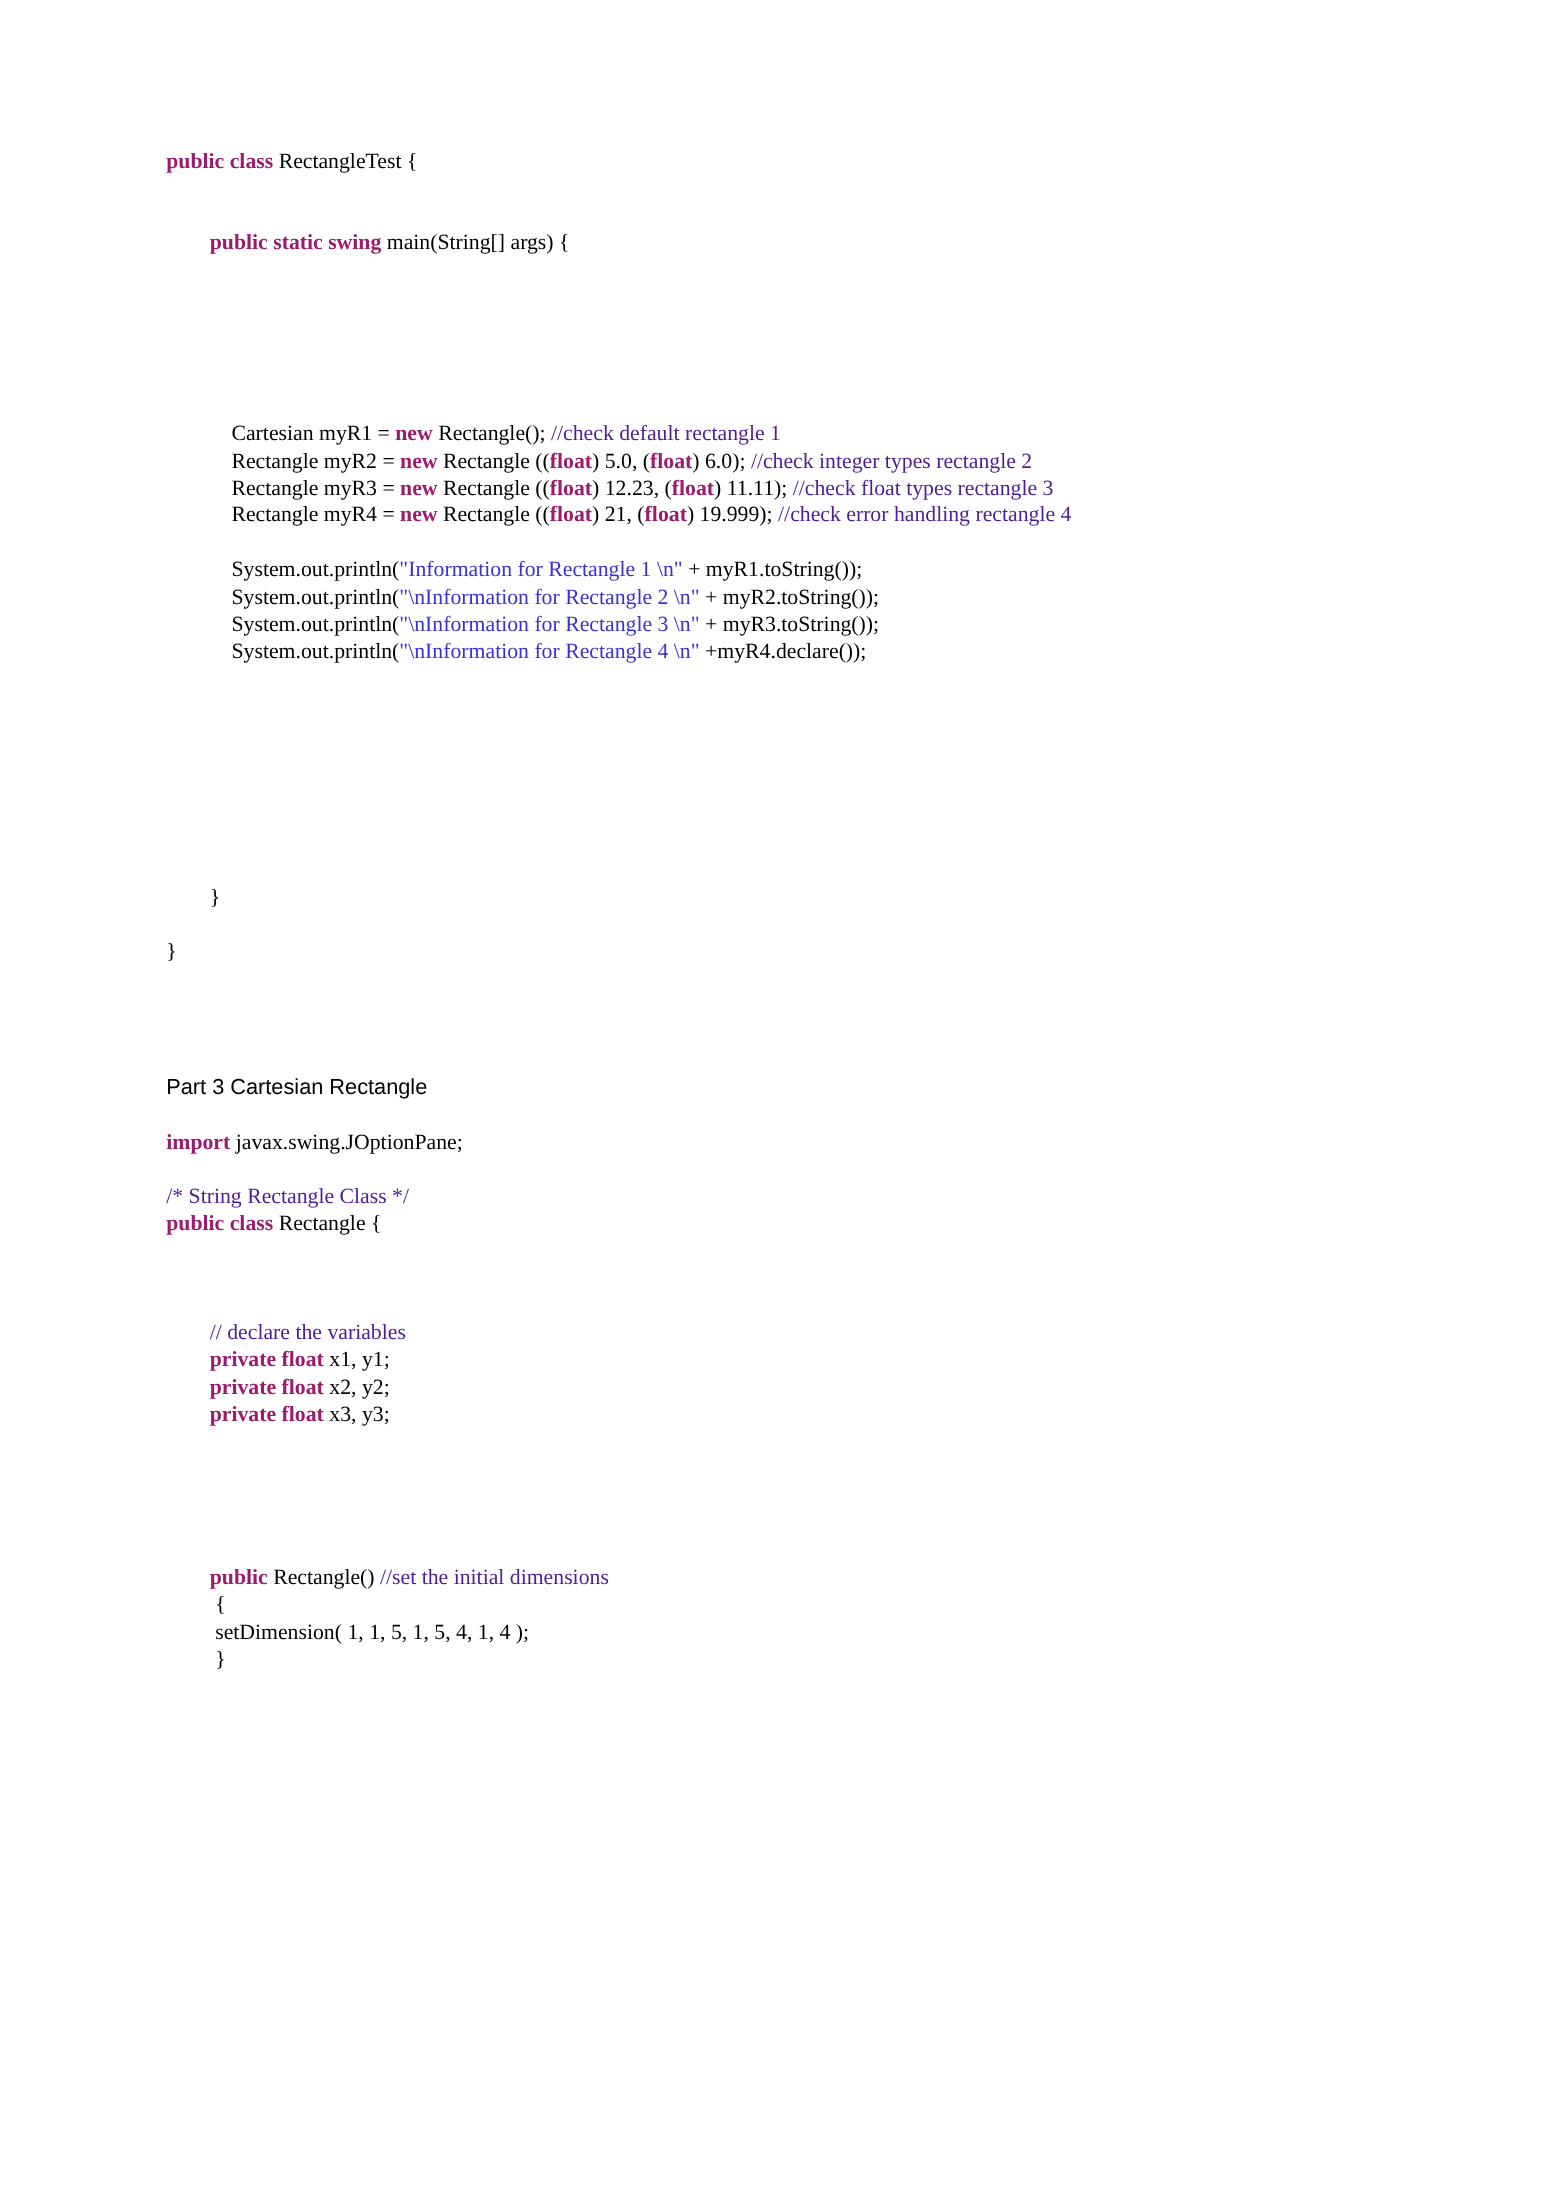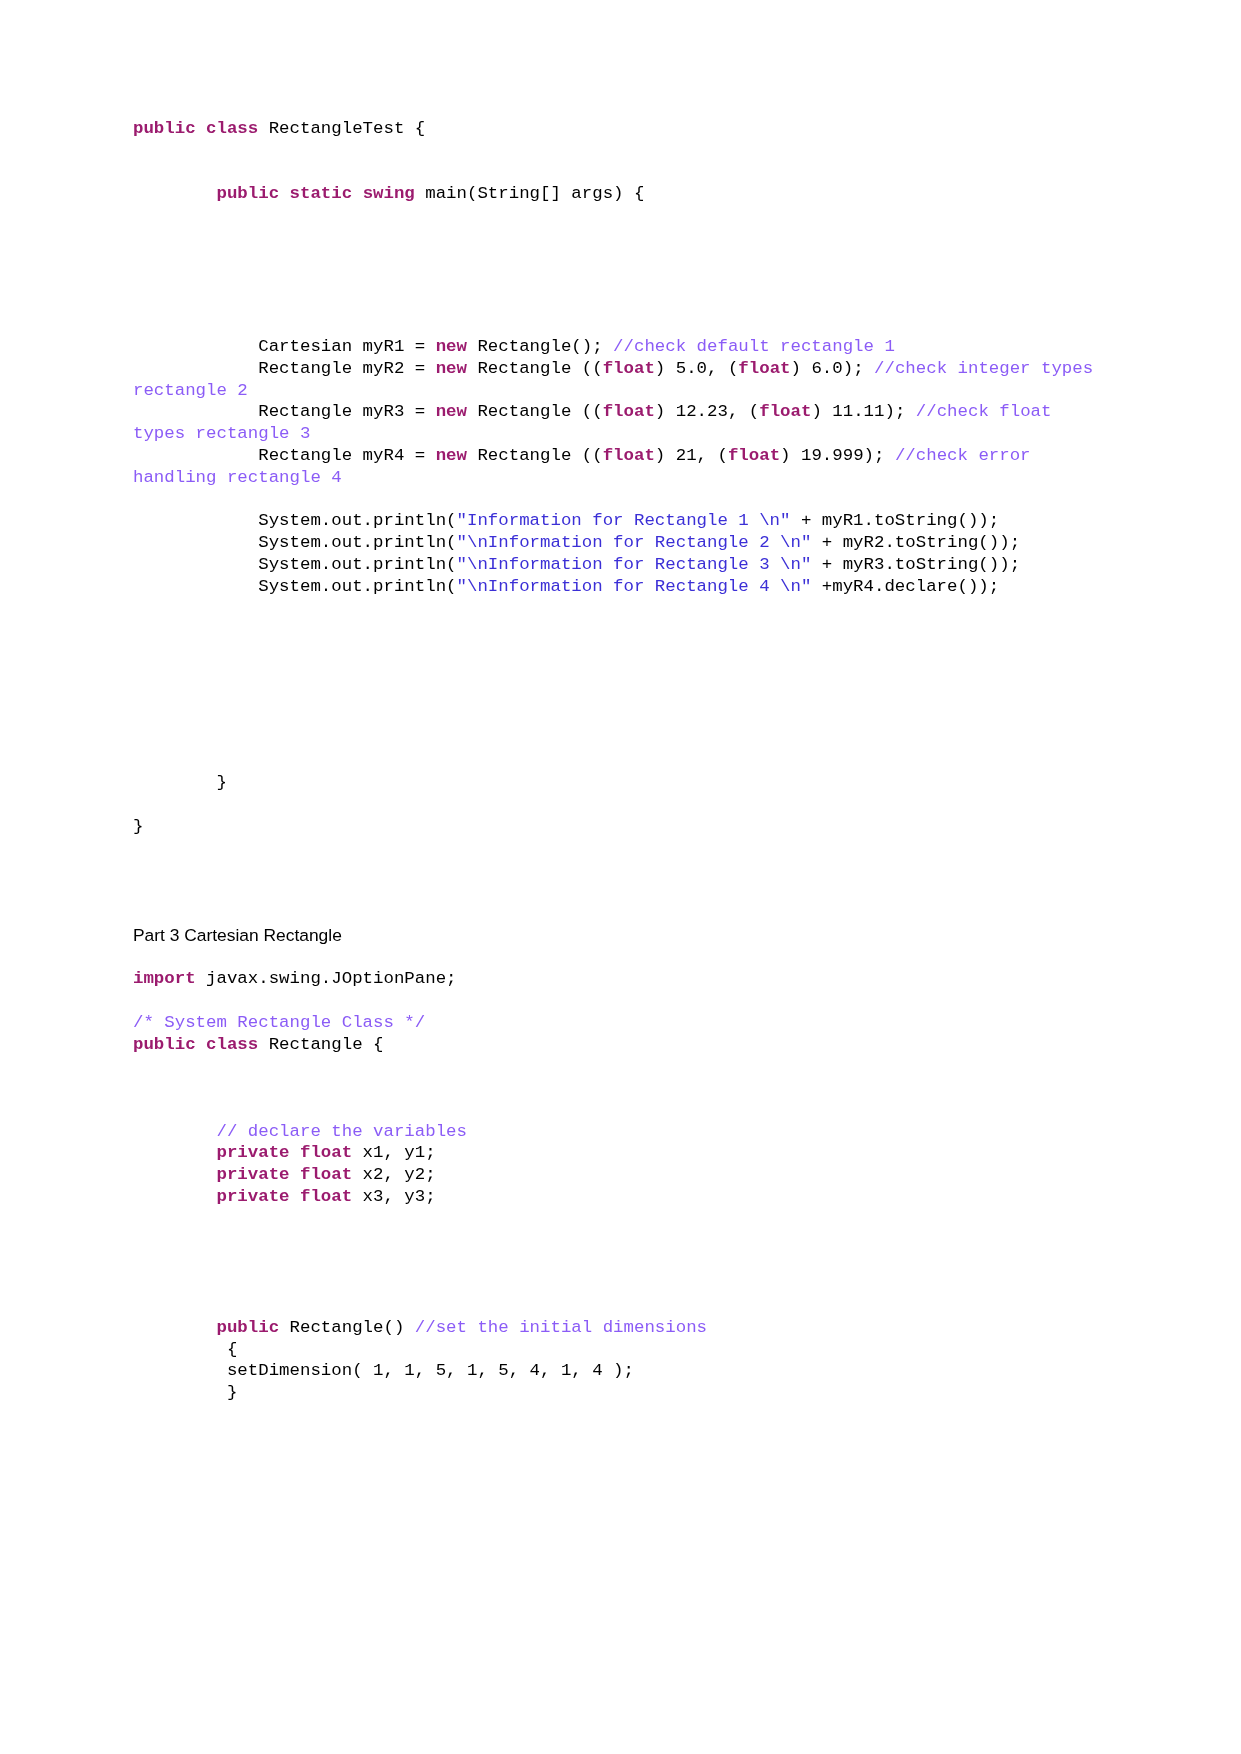--- a/index.html
+++ b/index.html
@@ -23,21 +23,21 @@
     padding: 0;
     overflow: hidden;
   }
   .content {
     position: absolute;
     left: 133px;
     top: 118px;
     width: 980px;
   }
   .code-block {
-    font-family: Liberation Mono, monospace;
+    font-family: Liberation Serif, serif;
     font-size: 17.4px;
     line-height: 21.8px;
     white-space: pre-wrap;
     word-wrap: break-word;
     margin: 0;
     color: #000000;
     letter-spacing: 0px;
   }
   .para {
     font-family: Liberation Sans, sans-serif;
@@ -45,21 +45,21 @@
     line-height: 21.8px;
     white-space: pre-wrap;
     color: #000000;
     margin: 0;
   }
   .kw {
     color: #9b1b6e;
     font-weight: bold;
   }
   .cmt {
-    color: #8b5cf6;
+    color: #4c1d95;
   }
   .str {
     color: #3b2fd6;
   }
   .plain {
     color: #000000;
   }
   .spacer-xs { height: 21.8px; }
   .spacer-sm { height: 43.6px; }
   .spacer-md { height: 65.4px; }
@@ -111,21 +111,21 @@
     <div class="spacer-xs"></div>
 
     <div class="para">Part 3 Cartesian Rectangle</div>
 
     <div class="spacer-xs"></div>
 
     <div class="code-block"><span class="kw">import</span><span class="plain"> javax.swing.JOptionPane;</span></div>
 
     <div class="spacer-xs"></div>
 
-    <div class="code-block"><span class="cmt">/* System Rectangle Class */</span></div>
+    <div class="code-block"><span class="cmt">/* String Rectangle Class */</span></div>
 
     <div class="code-block"><span class="kw">public</span><span class="plain"> </span><span class="kw">class</span><span class="plain"> Rectangle {</span></div>
 
     <div class="spacer-md"></div>
 
     <div class="code-block"><span class="plain">        </span><span class="cmt">// declare the variables</span></div>
 
     <div class="code-block"><span class="plain">        </span><span class="kw">private</span><span class="plain"> </span><span class="kw">float</span><span class="plain"> x1, y1;</span></div>
 
     <div class="code-block"><span class="plain">        </span><span class="kw">private</span><span class="plain"> </span><span class="kw">float</span><span class="plain"> x2, y2;</span></div>

